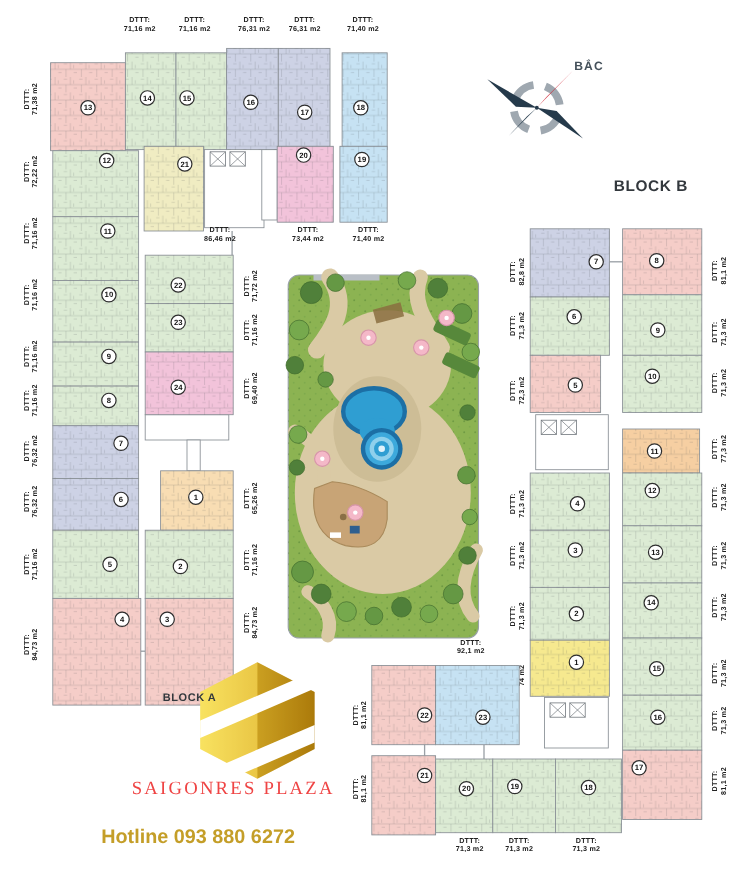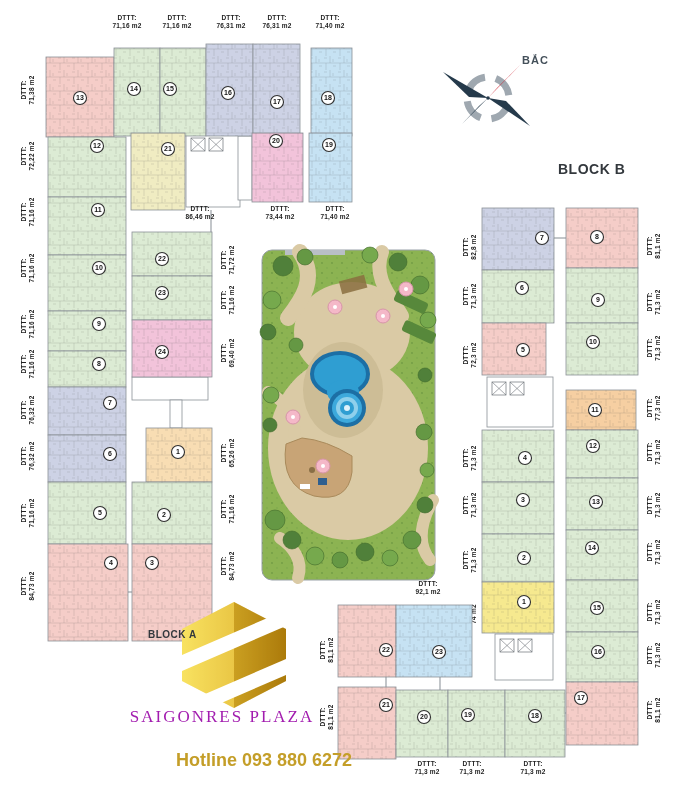--- a/index.html
+++ b/index.html
@@ -13,25 +13,25 @@
   .lift{fill:#ffffff;stroke:#6b7177;stroke-width:0.7;}
   .liftx{stroke:#6b7177;stroke-width:0.6;fill:none;}
   .numc{fill:#ffffff;stroke:#2e2e2e;stroke-width:1.1;}
   .numt{font:700 7px "Liberation Sans",sans-serif;text-anchor:middle;fill:#111;}
   .lbl{font:700 6.5px "Liberation Sans",sans-serif;text-anchor:middle;fill:#222;letter-spacing:0.2px;}
   .compass-label{font:700 11px "Liberation Sans",sans-serif;fill:#44505A;letter-spacing:1px;}
   
   .block-title{position:absolute;font-weight:700;color:#33383D;letter-spacing:0.5px;padding-left:30px;}
   .block-b{left:528px;top:161px;font-size:14px;}
   .block-a{left:118px;top:629px;font-size:10px;}
-  .brand-name{position:absolute;left:102px;top:707px;width:240px;text-align:center;
-      font-family:"Liberation Serif",serif;font-size:17px;letter-spacing:2px;color:#a21caf;}
+  .brand-name{position:absolute;left:92px;top:707px;width:240px;text-align:center;
+      font-family:"Liberation Serif",serif;font-size:17px;letter-spacing:2px;color:#ef4444;}
   .brand-site{position:absolute;left:92px;top:729px;width:260px;text-align:center;
       font-weight:700;font-size:18px;color:#C49E28;}
-  .brand-hotline{position:absolute;left:92px;top:750px;width:260px;text-align:right;
+  .brand-hotline{position:absolute;left:92px;top:750px;width:260px;text-align:left;
       font-weight:700;font-size:18px;color:#C49E28;}
 </style>
 </head>
 <body>
 
 <div class="canvas">
 
   <svg id="plan" width="680" height="803" viewBox="0 0 680 803">
     <defs>
       <pattern id="fp" width="14" height="14" patternUnits="userSpaceOnUse">

